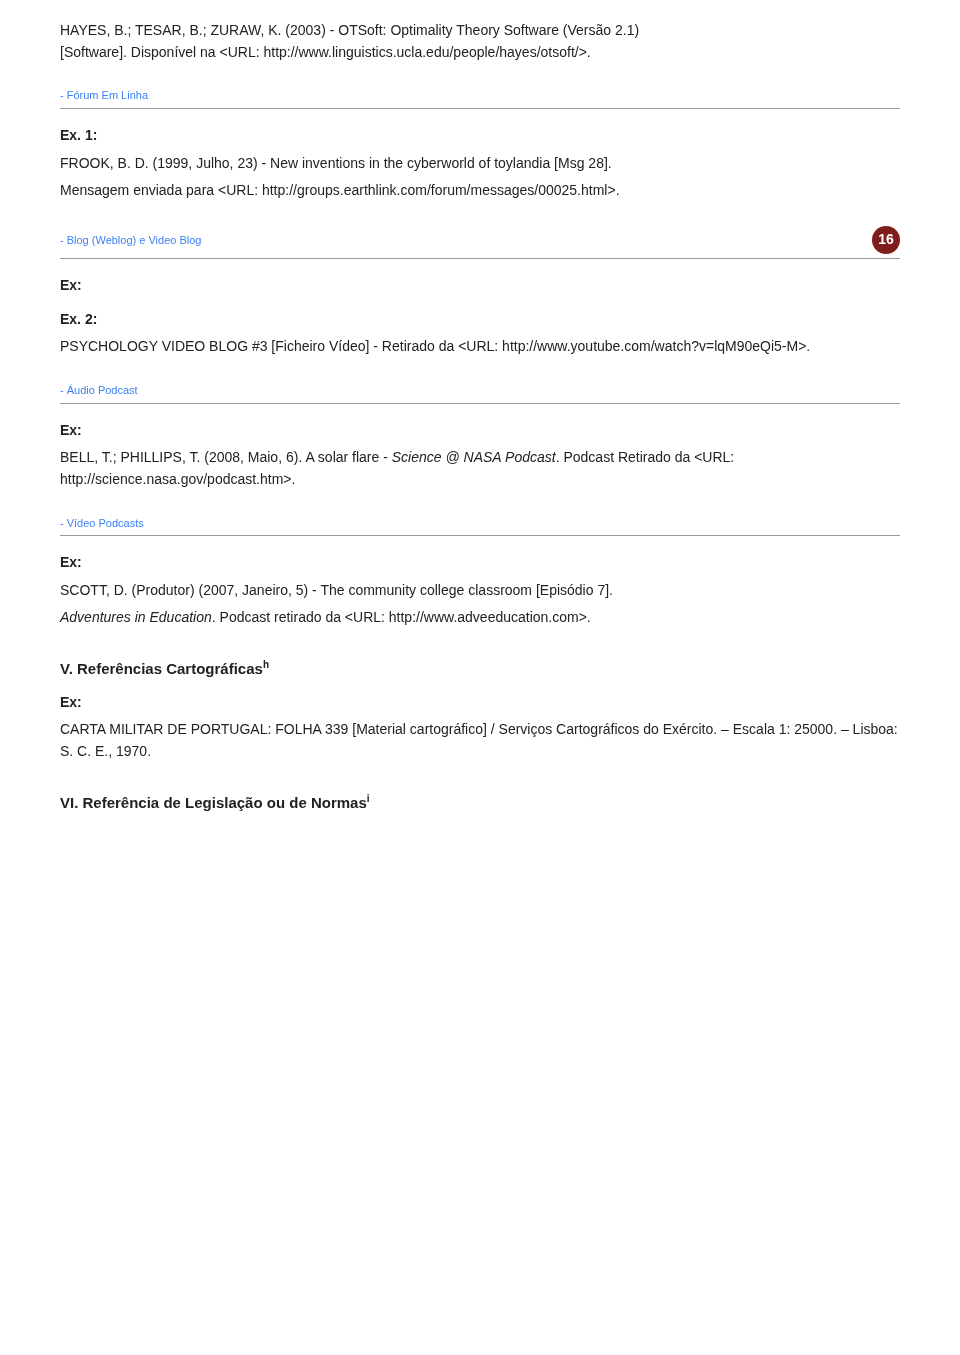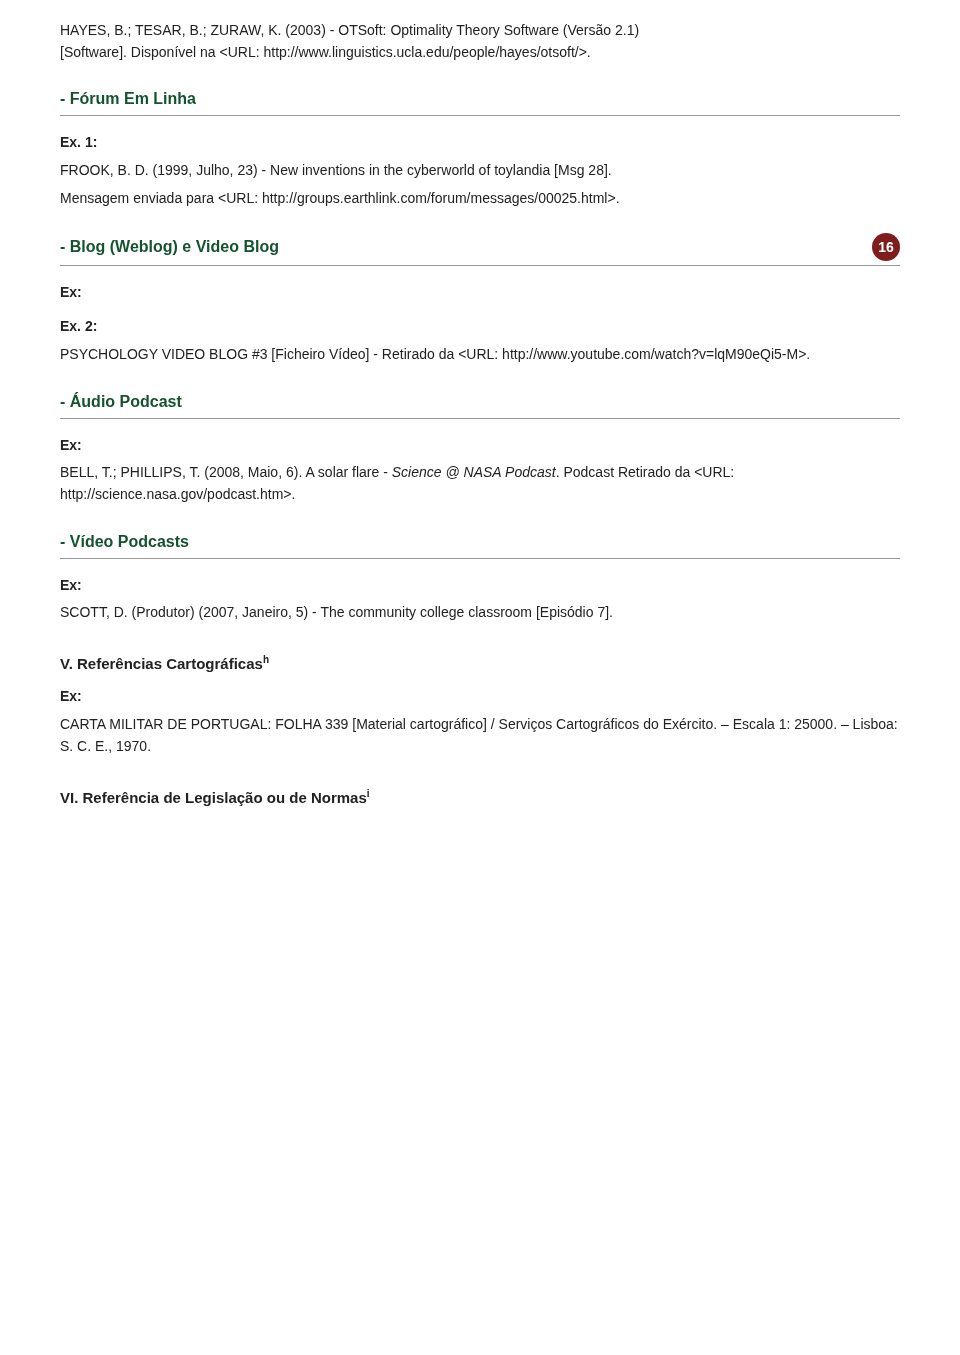--- a/index.html
+++ b/index.html
@@ -14,23 +14,23 @@
     }
     .section-header {
       border-bottom: 1px solid #999;
       margin: 24px 0 16px 0;
       padding-bottom: 4px;
       display: flex;
       align-items: center;
       justify-content: space-between;
     }
     .section-header-title {
-      font-size: 16px;
-      font-weight: bold;
-      color: #14532d;
+      font-size: 11px;
+      font-weight: normal;
+      color: #3b82f6;
     }
     .badge {
       background: #7f1d1d;
       color: #fff;
       border-radius: 50%;
       width: 28px;
       height: 28px;
       display: flex;
       align-items: center;
       justify-content: center;
@@ -111,20 +111,23 @@
 </div>
 
 <div class="section-header">
   <span class="section-header-title">- Vídeo Podcasts</span>
 </div>
 <div class="ref-block">
   <p class="ex-label">Ex:</p>
   <p>
     <span>SCOTT, D. (Produtor) (2007, Janeiro, 5) - The community college classroom [Episódio 7].</span>
   </p>
+  <p>
+    <span class="italic">Adventures in Education</span><span>. Podcast retirado da &lt;URL: http://www.adveeducation.com&gt;.</span>
+  </p>
 </div>
 
 <h5>
   <span>V. Referências Cartográficas</span><sup>h</sup>
 </h5>
 <div class="ref-block">
   <p class="ex-label">Ex:</p>
   <p>CARTA MILITAR DE PORTUGAL: FOLHA 339 [Material cartográfico] / Serviços Cartográficos do Exército. – Escala 1: 25000. – Lisboa: S. C. E., 1970.</p>
 </div>
 

